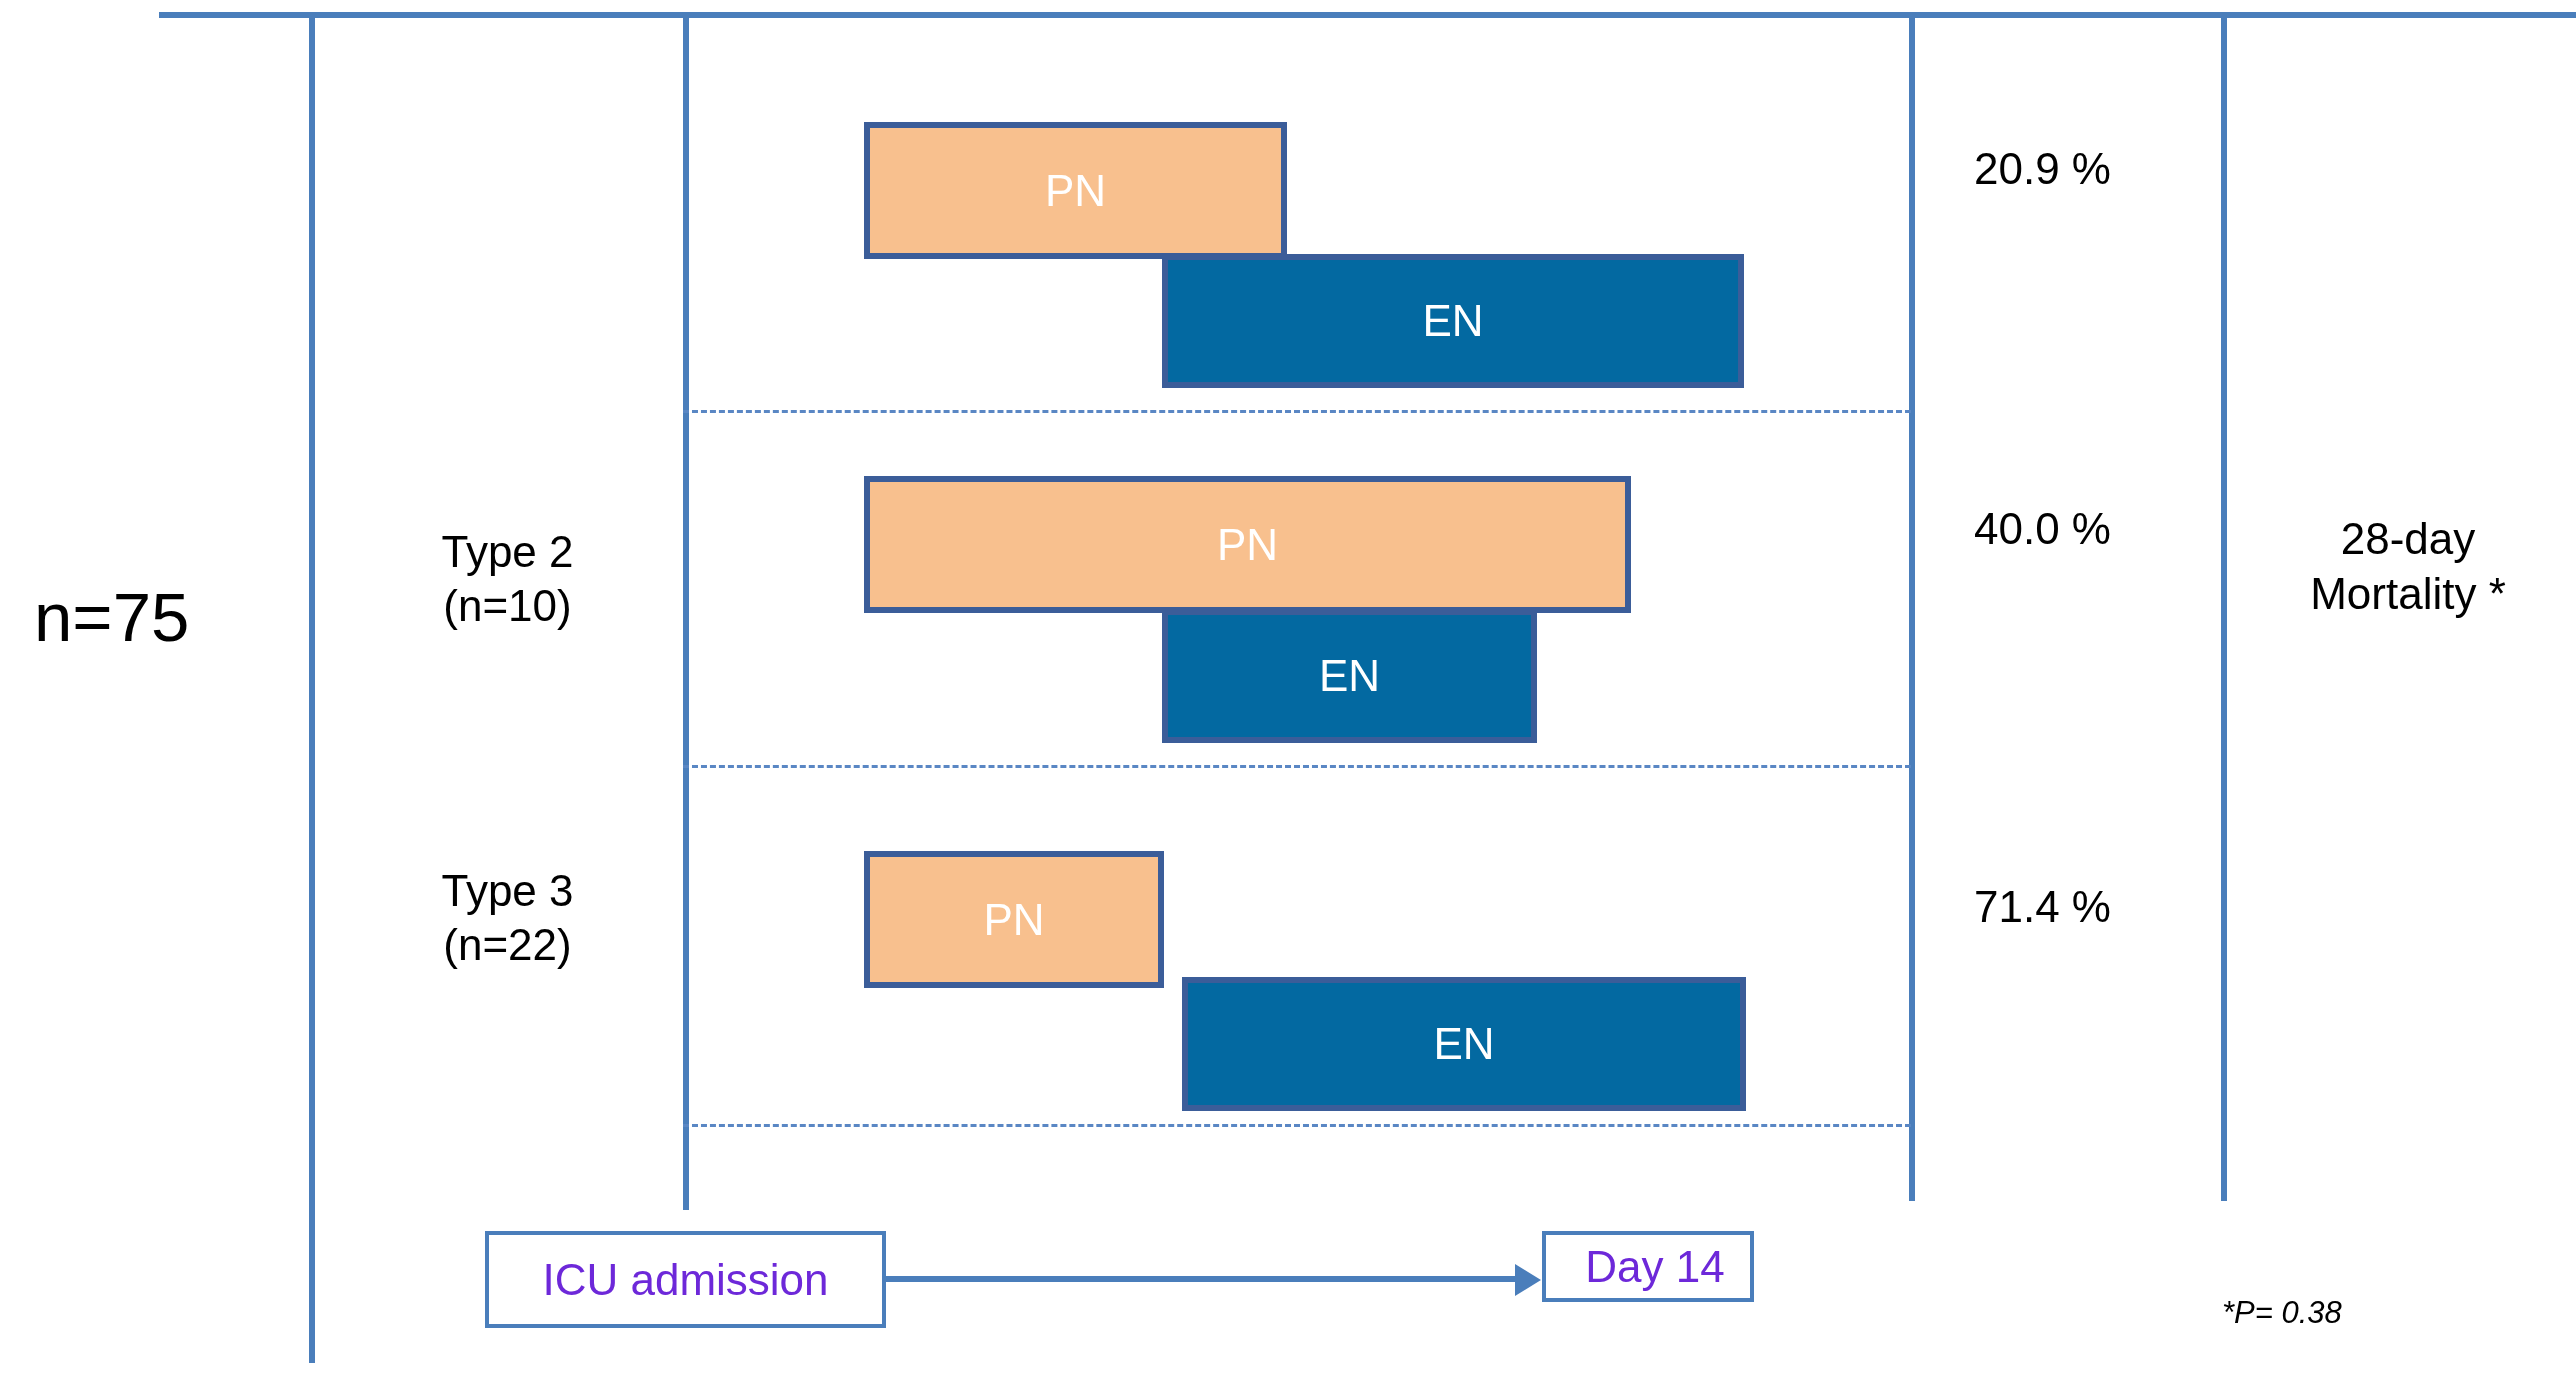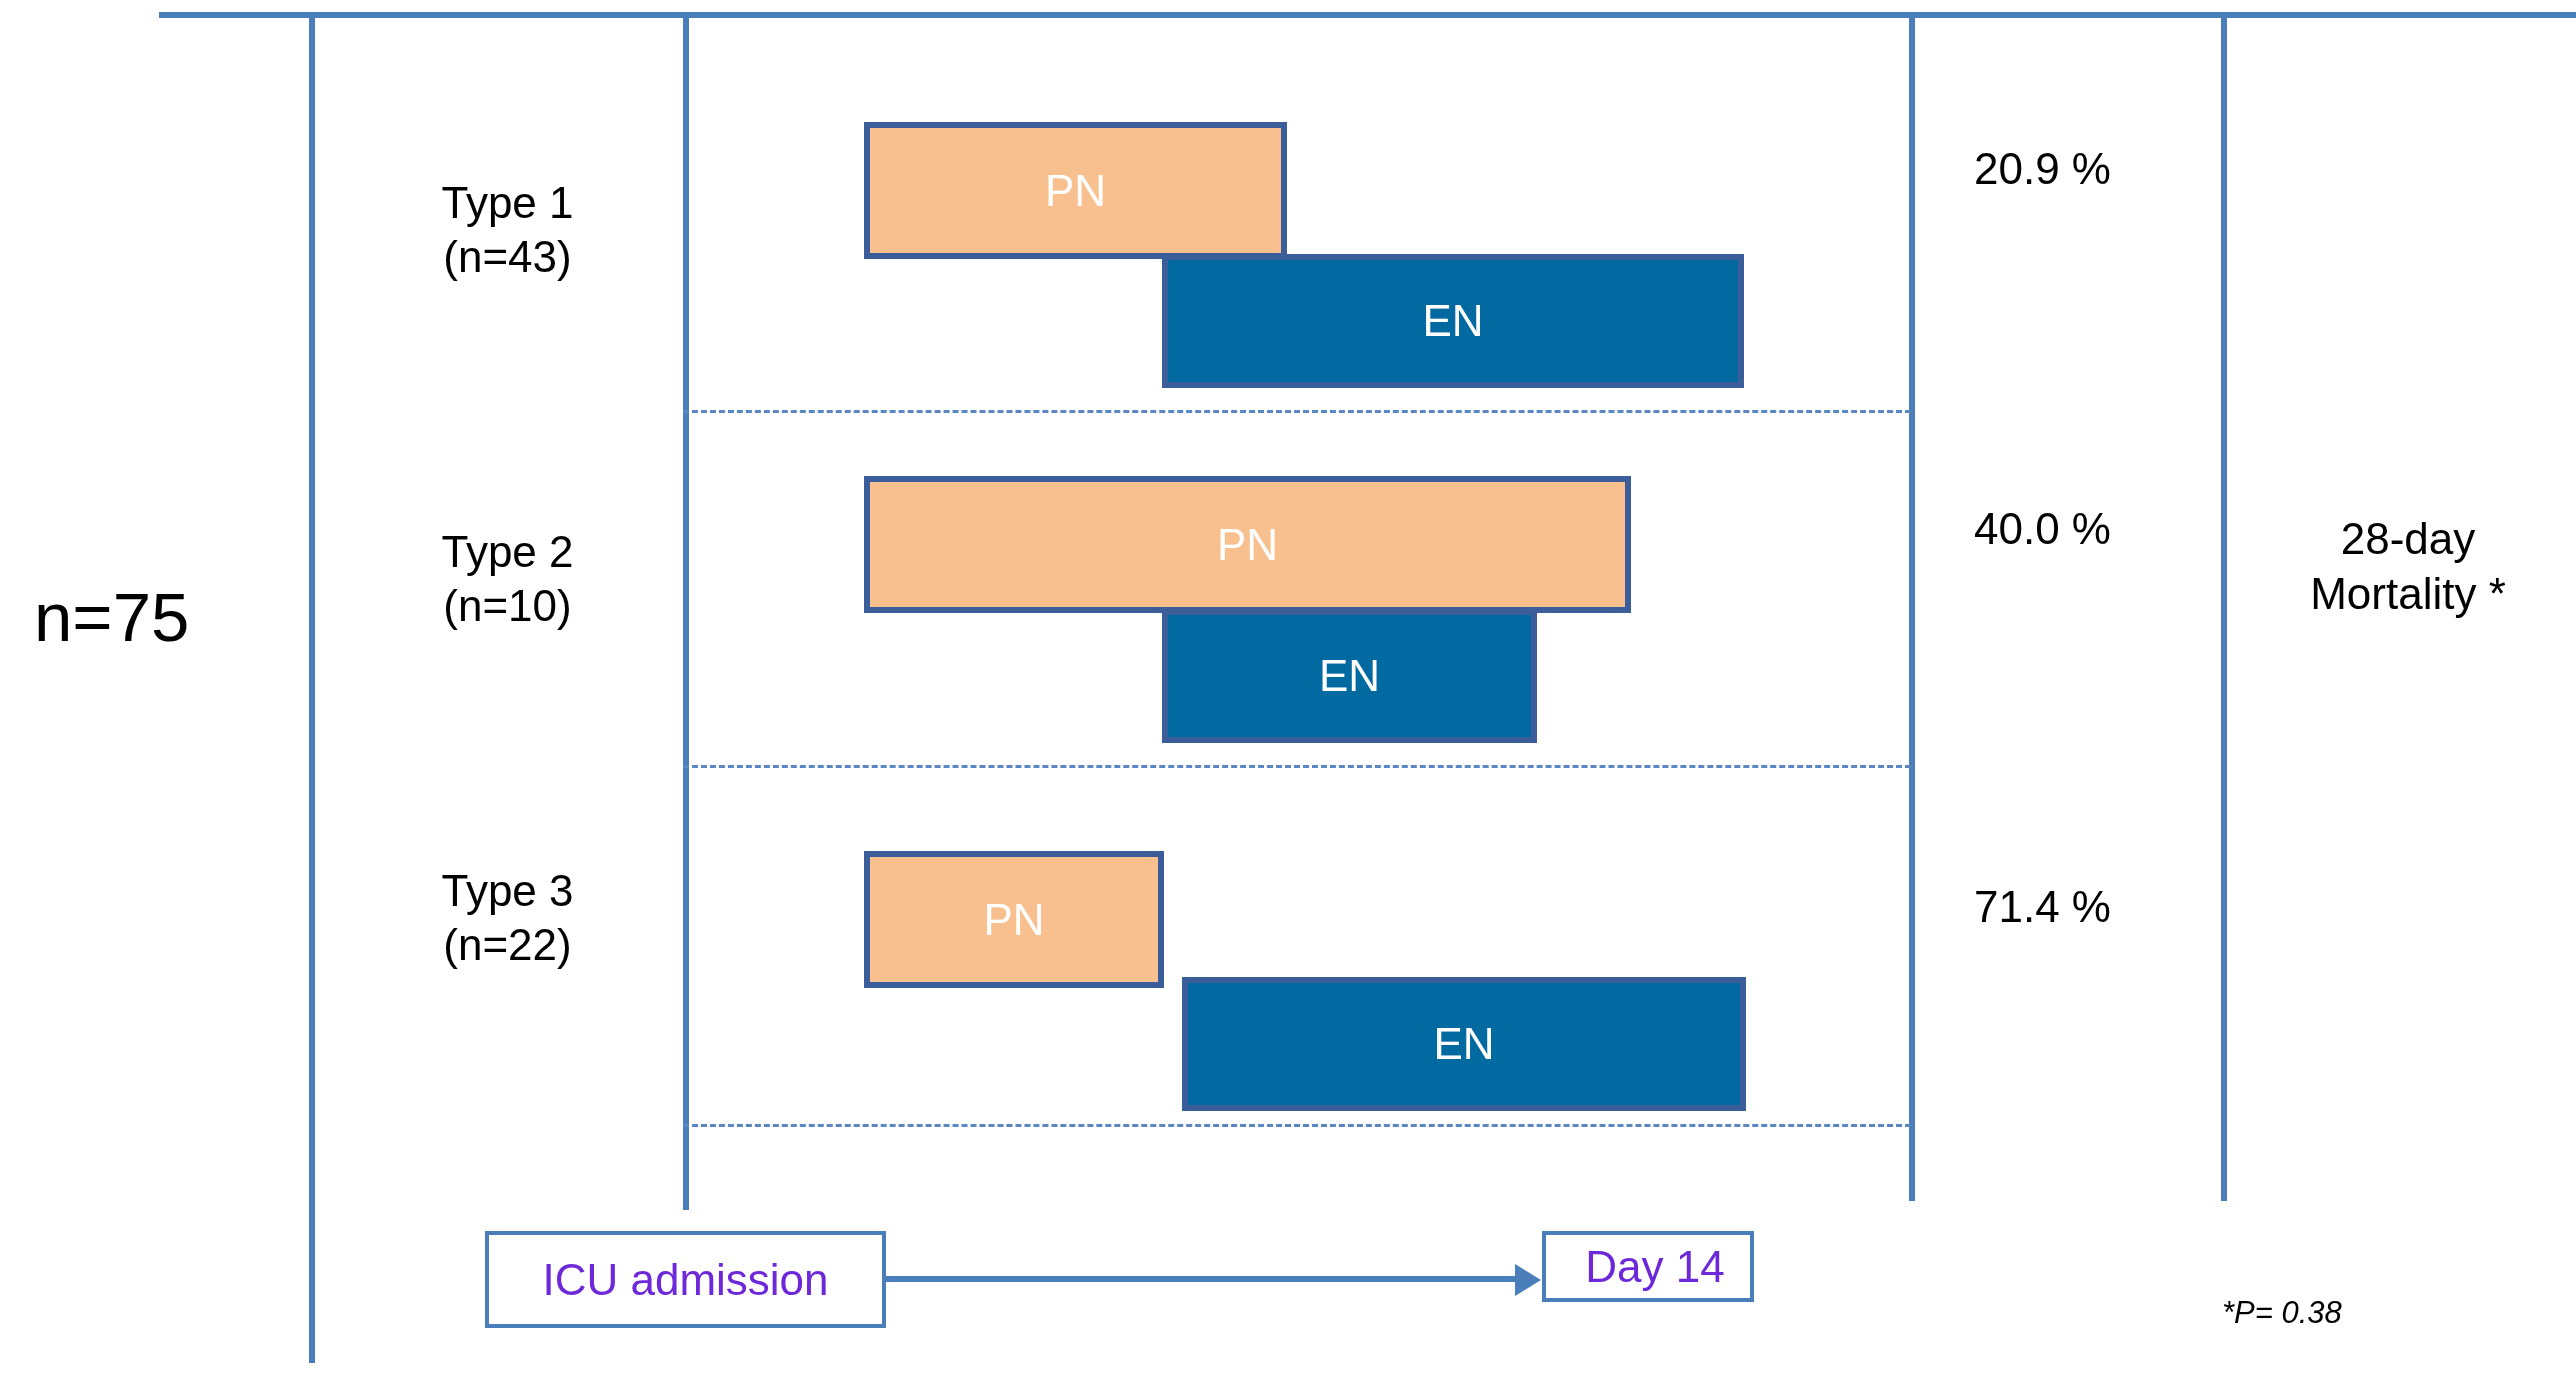--- a/index.html
+++ b/index.html
@@ -127,22 +127,20 @@
   <div class="vrule" style="left:683px; top:16px; height:1194px;"></div>
   <div class="vrule" style="left:1909px; top:16px; height:1185px;"></div>
   <div class="vrule" style="left:2221px; top:16px; height:1185px;"></div>
 
   <div class="dashed" style="left:683px; top:410px; width:1228px;"></div>
   <div class="dashed" style="left:683px; top:765px; width:1228px;"></div>
   <div class="dashed" style="left:683px; top:1124px; width:1228px;"></div>
 
   <div class="total-label" style="left:34px; top:578px;">n=75</div>
 
-  <div class="row-label" style="left:362px; top:176px; width:291px;">Type 1
-(n=43)</div>
 
   <div class="bar pn" style="left:864px; top:122px; width:423px; height:137px;">
     <span>PN</span>
   </div>
 
   <div class="bar en" style="left:1162px; top:254px; width:582px; height:134px;">
     <span>EN</span>
   </div>
 
   <div class="pct" style="left:1974px; top:144px;">20.9 %</div>

